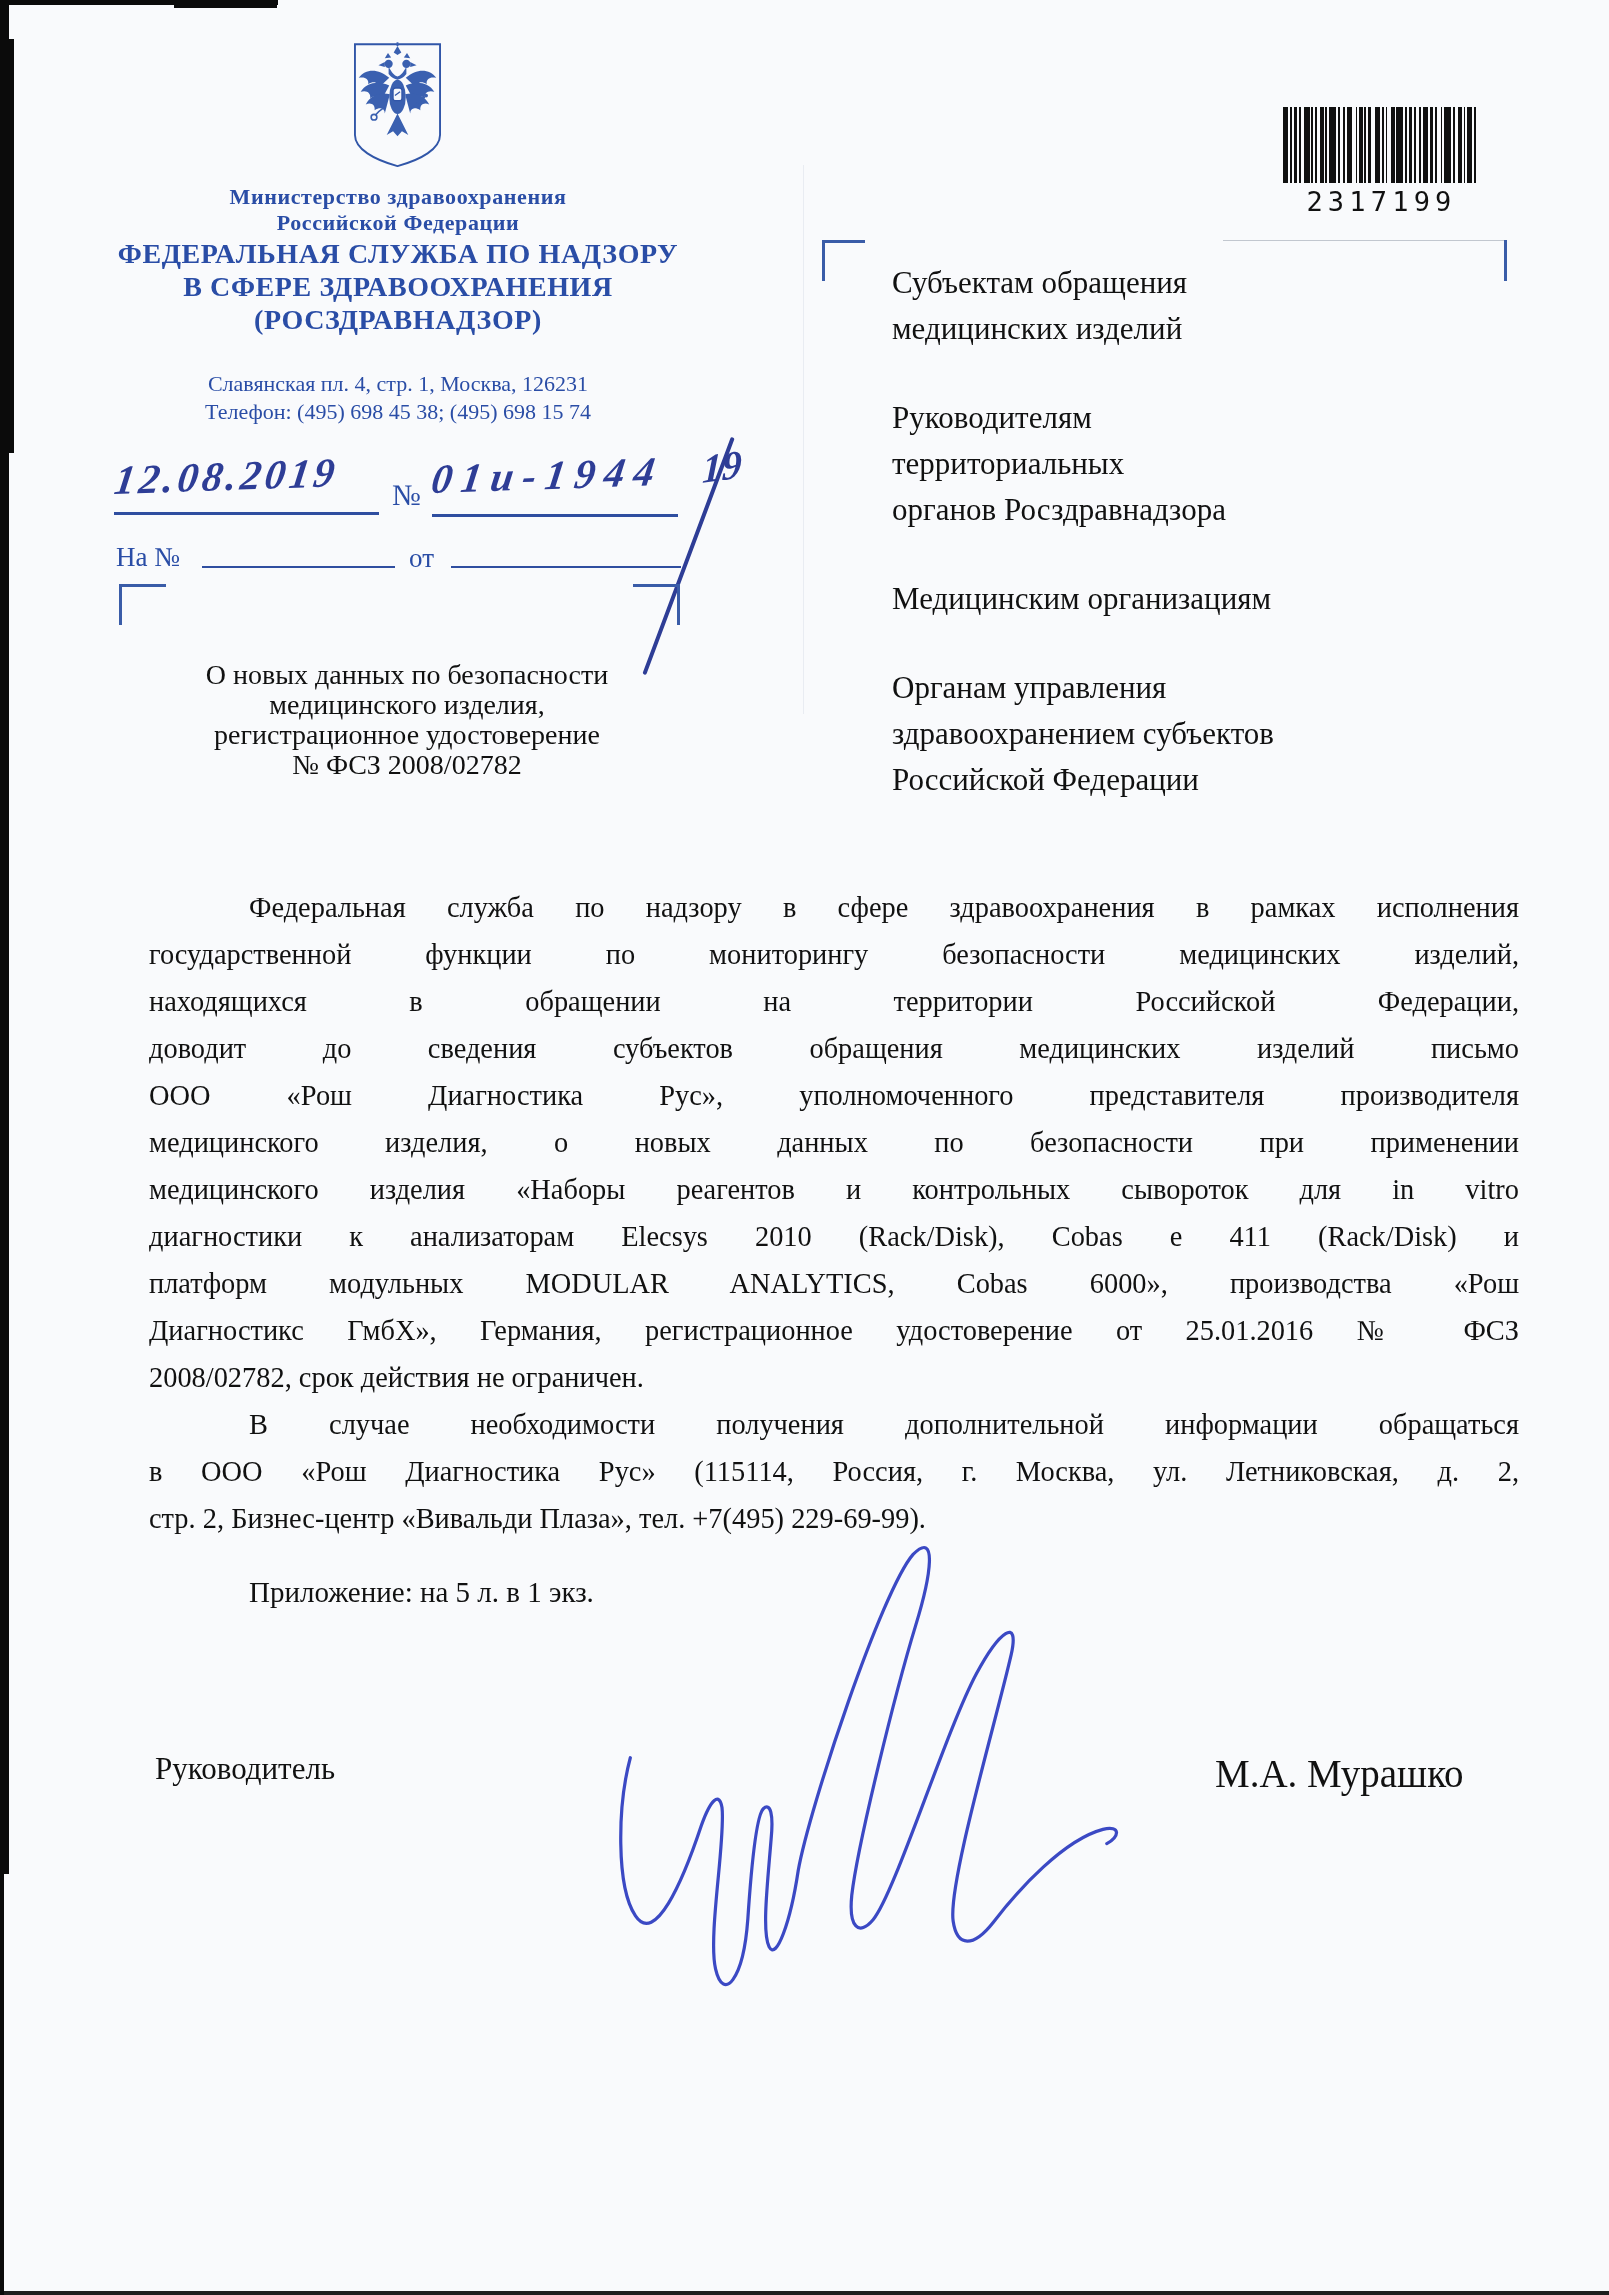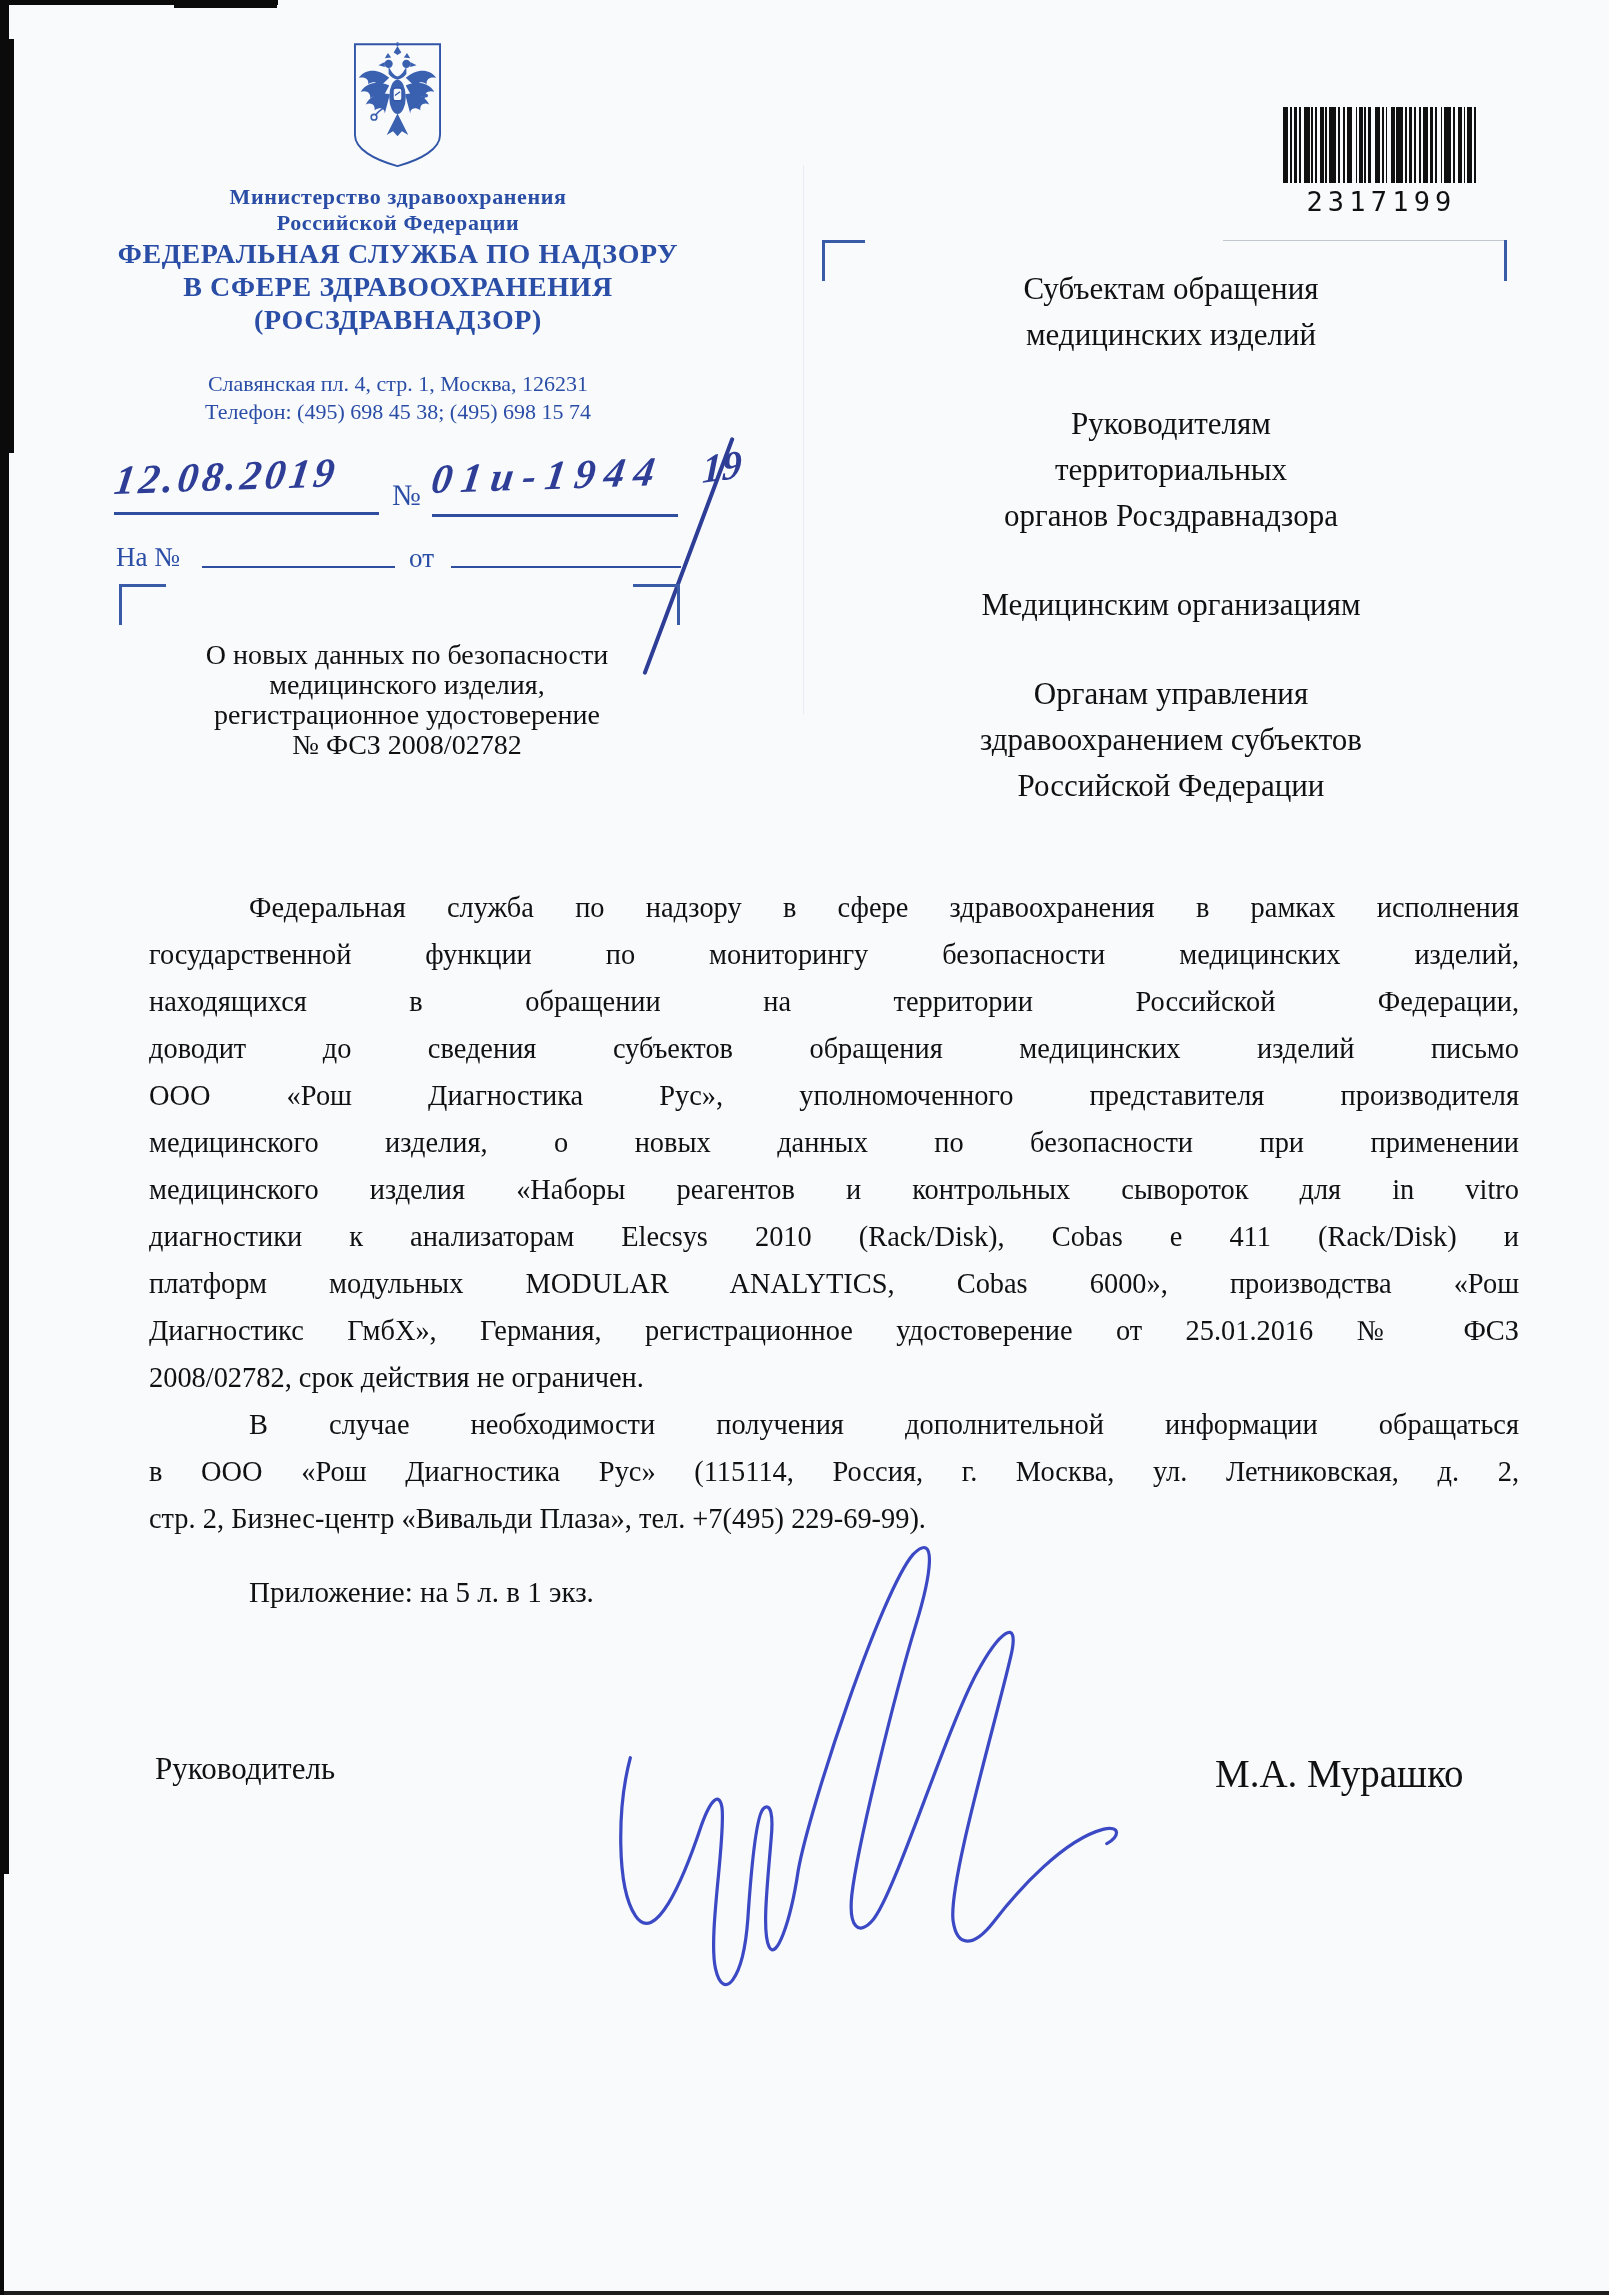--- a/index.html
+++ b/index.html
@@ -20,28 +20,28 @@
   .num-hand{left:432px;top:451px;font-size:41px;letter-spacing:9px;transform:rotate(-2deg) skewX(-10deg);}
   .num-suffix{left:702px;top:443px;font-size:40px;transform:rotate(-8deg) skewX(-10deg);}
   .slash{position:absolute;left:562px;top:554px;width:253px;height:3.9px;background:#2e3d96;
          border-radius:1.9px;transform:rotate(-69.5deg);}
   .blue-label{position:absolute;color:#2a4da6;font-size:27px;}
   .underline{position:absolute;height:2.6px;background:#2f4ea0;}
   .bracket{position:absolute;background:#3a5ca8;}
   .foldline{position:absolute;background:#c2c7cf;}
   .faintline{position:absolute;background:#e9ecf2;}
   
-  .subject{position:absolute;left:155px;top:640px;width:504px;text-align:center;
+  .subject{position:absolute;left:155px;top:660px;width:504px;text-align:center;
            font-size:28px;line-height:30px;color:#111;}
   
   .barcode{position:absolute;left:1283px;top:107px;width:197px;height:76px;font-size:0;}
   .barcode-digits{position:absolute;left:1283px;top:186px;width:197px;text-align:center;
                   font-family:"DejaVu Sans Mono",monospace;font-size:27px;letter-spacing:5.2px;color:#111;}
   
-  .recipients{position:absolute;left:892px;top:266px;width:558px;text-align:center;
+  .recipients{position:absolute;left:892px;top:260px;width:558px;
               font-size:31px;line-height:46px;color:#111;}
   .recipient-group + .recipient-group{margin-top:43px;}
   
   .body-block{position:absolute;left:149px;top:884px;width:1370px;
               font-size:28.4px;line-height:47px;color:#111;}
   .bline{text-align:justify;text-align-last:justify;}
   .bline.endline{text-align:left;text-align-last:left;}
   .bline.indent{text-indent:100px;}
   .attachment{position:absolute;left:249px;top:1576px;font-size:29px;color:#111;}
   

